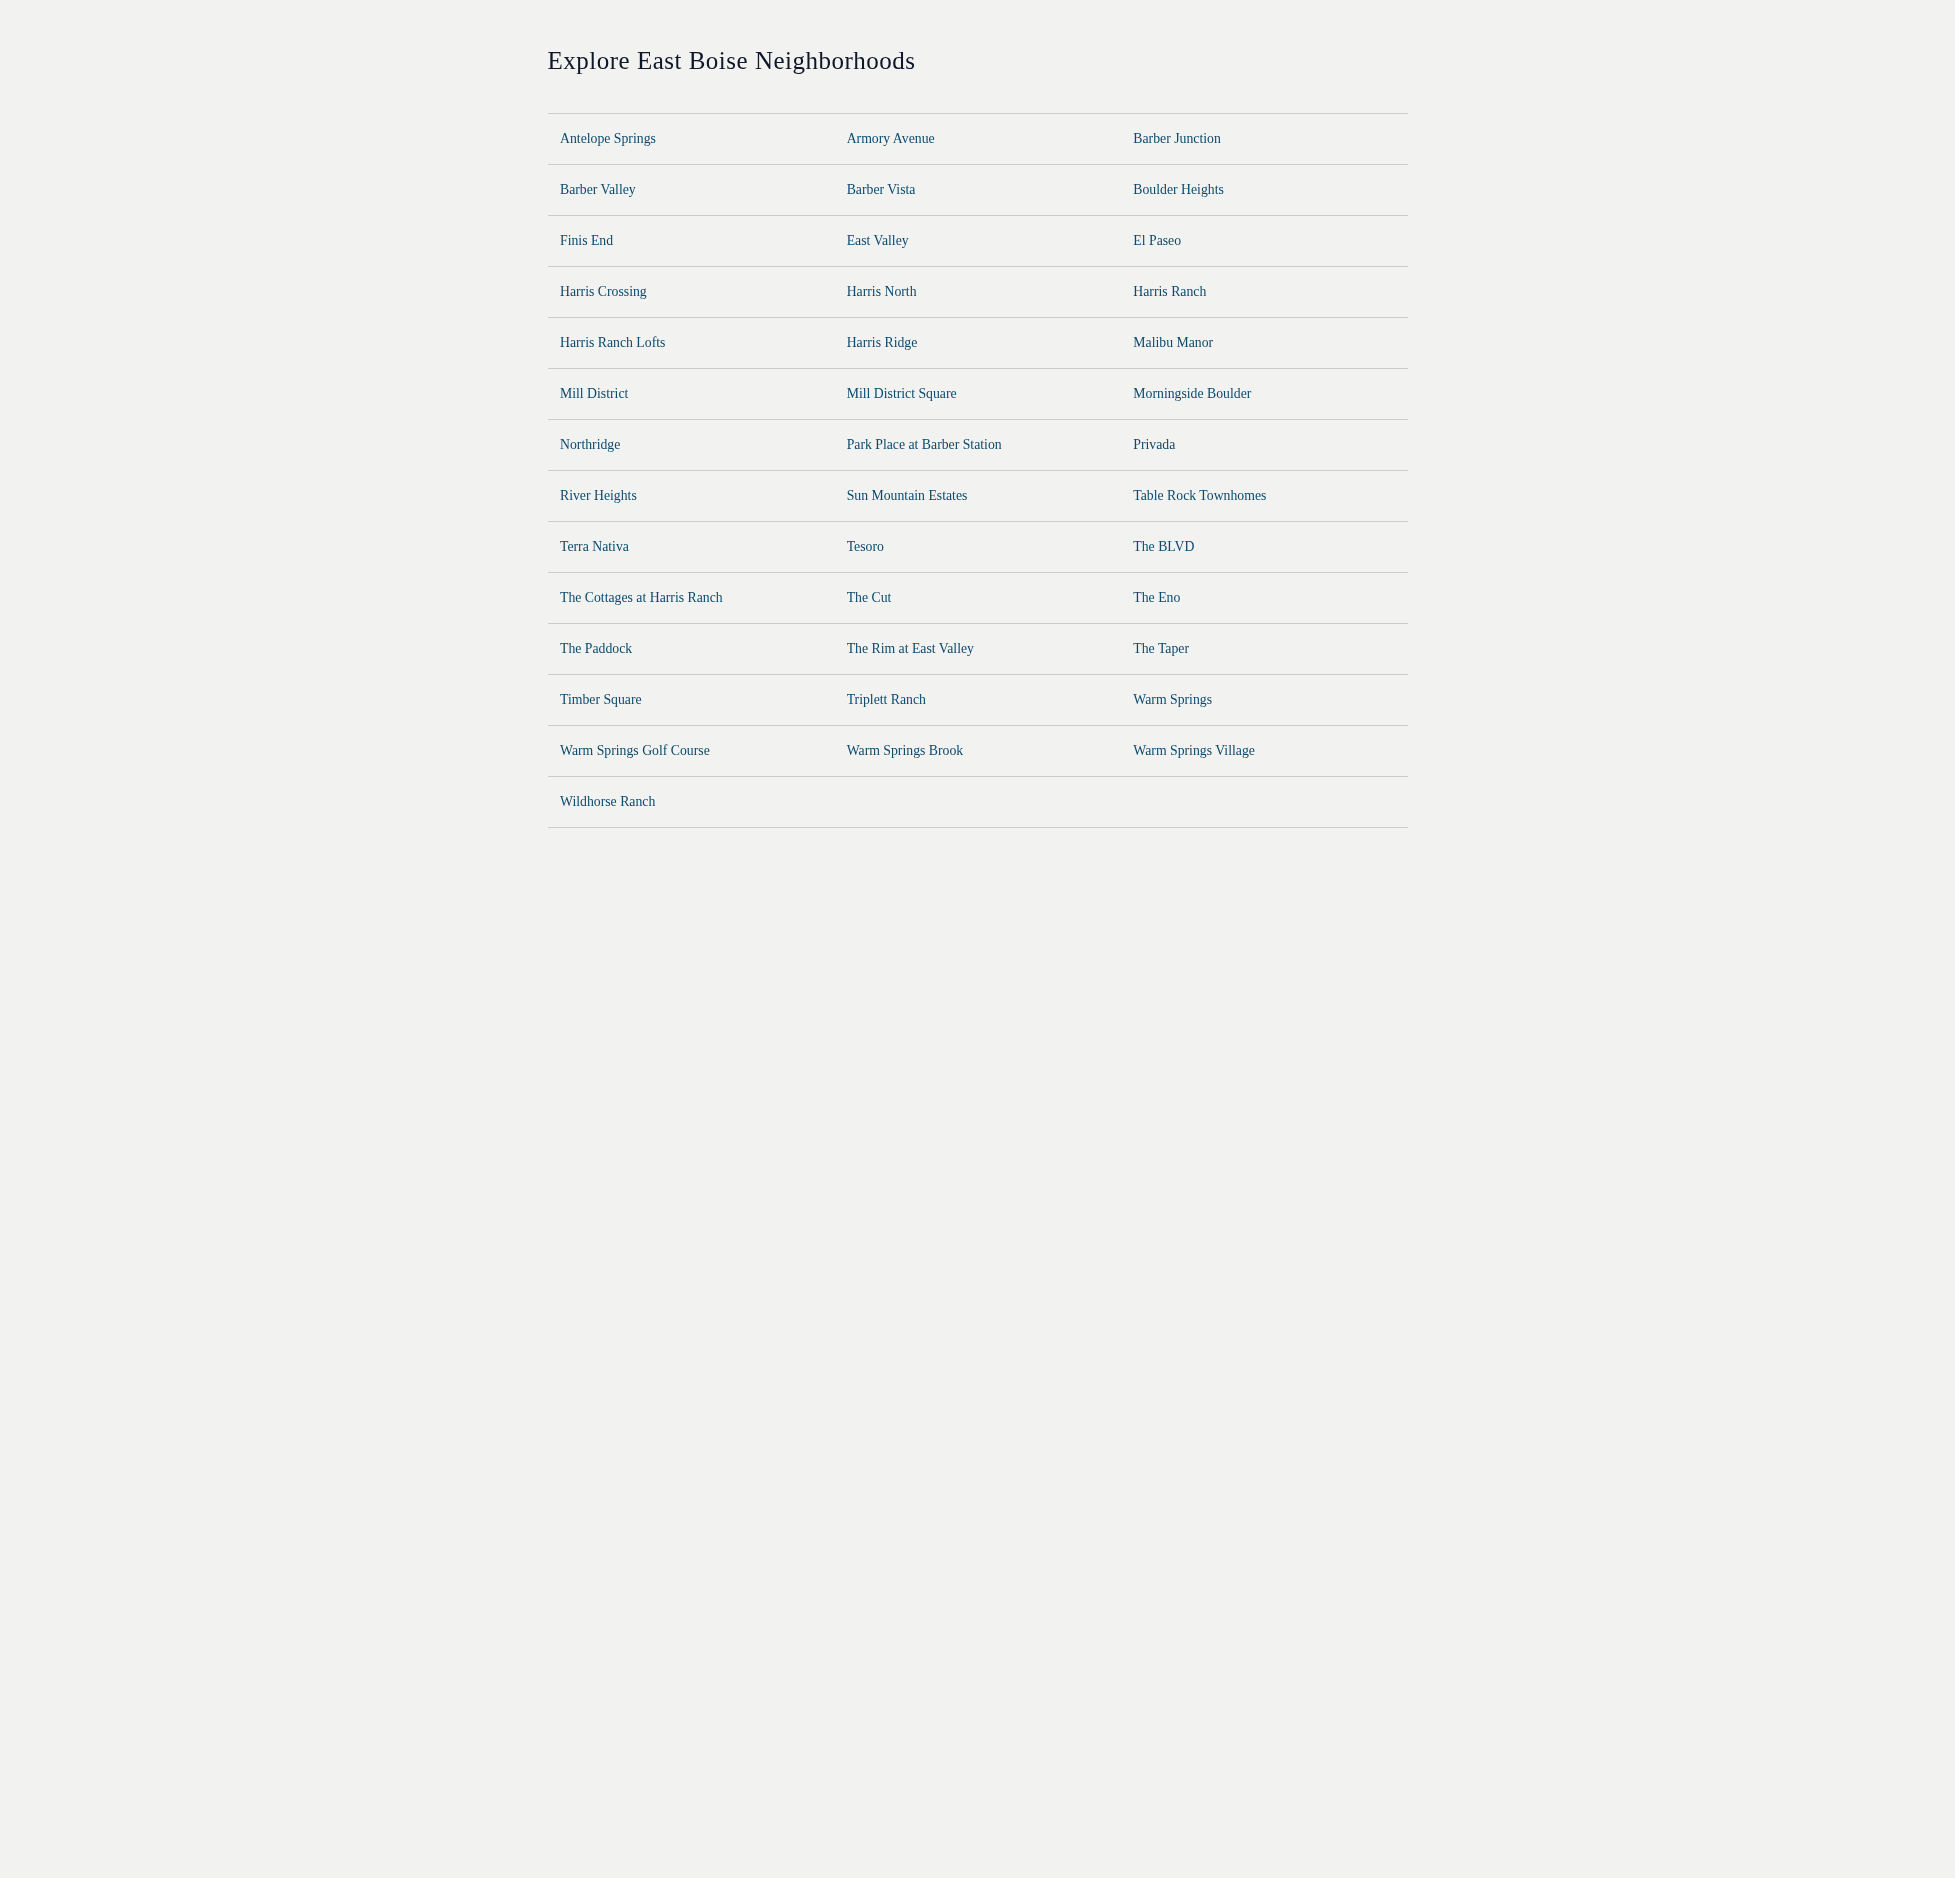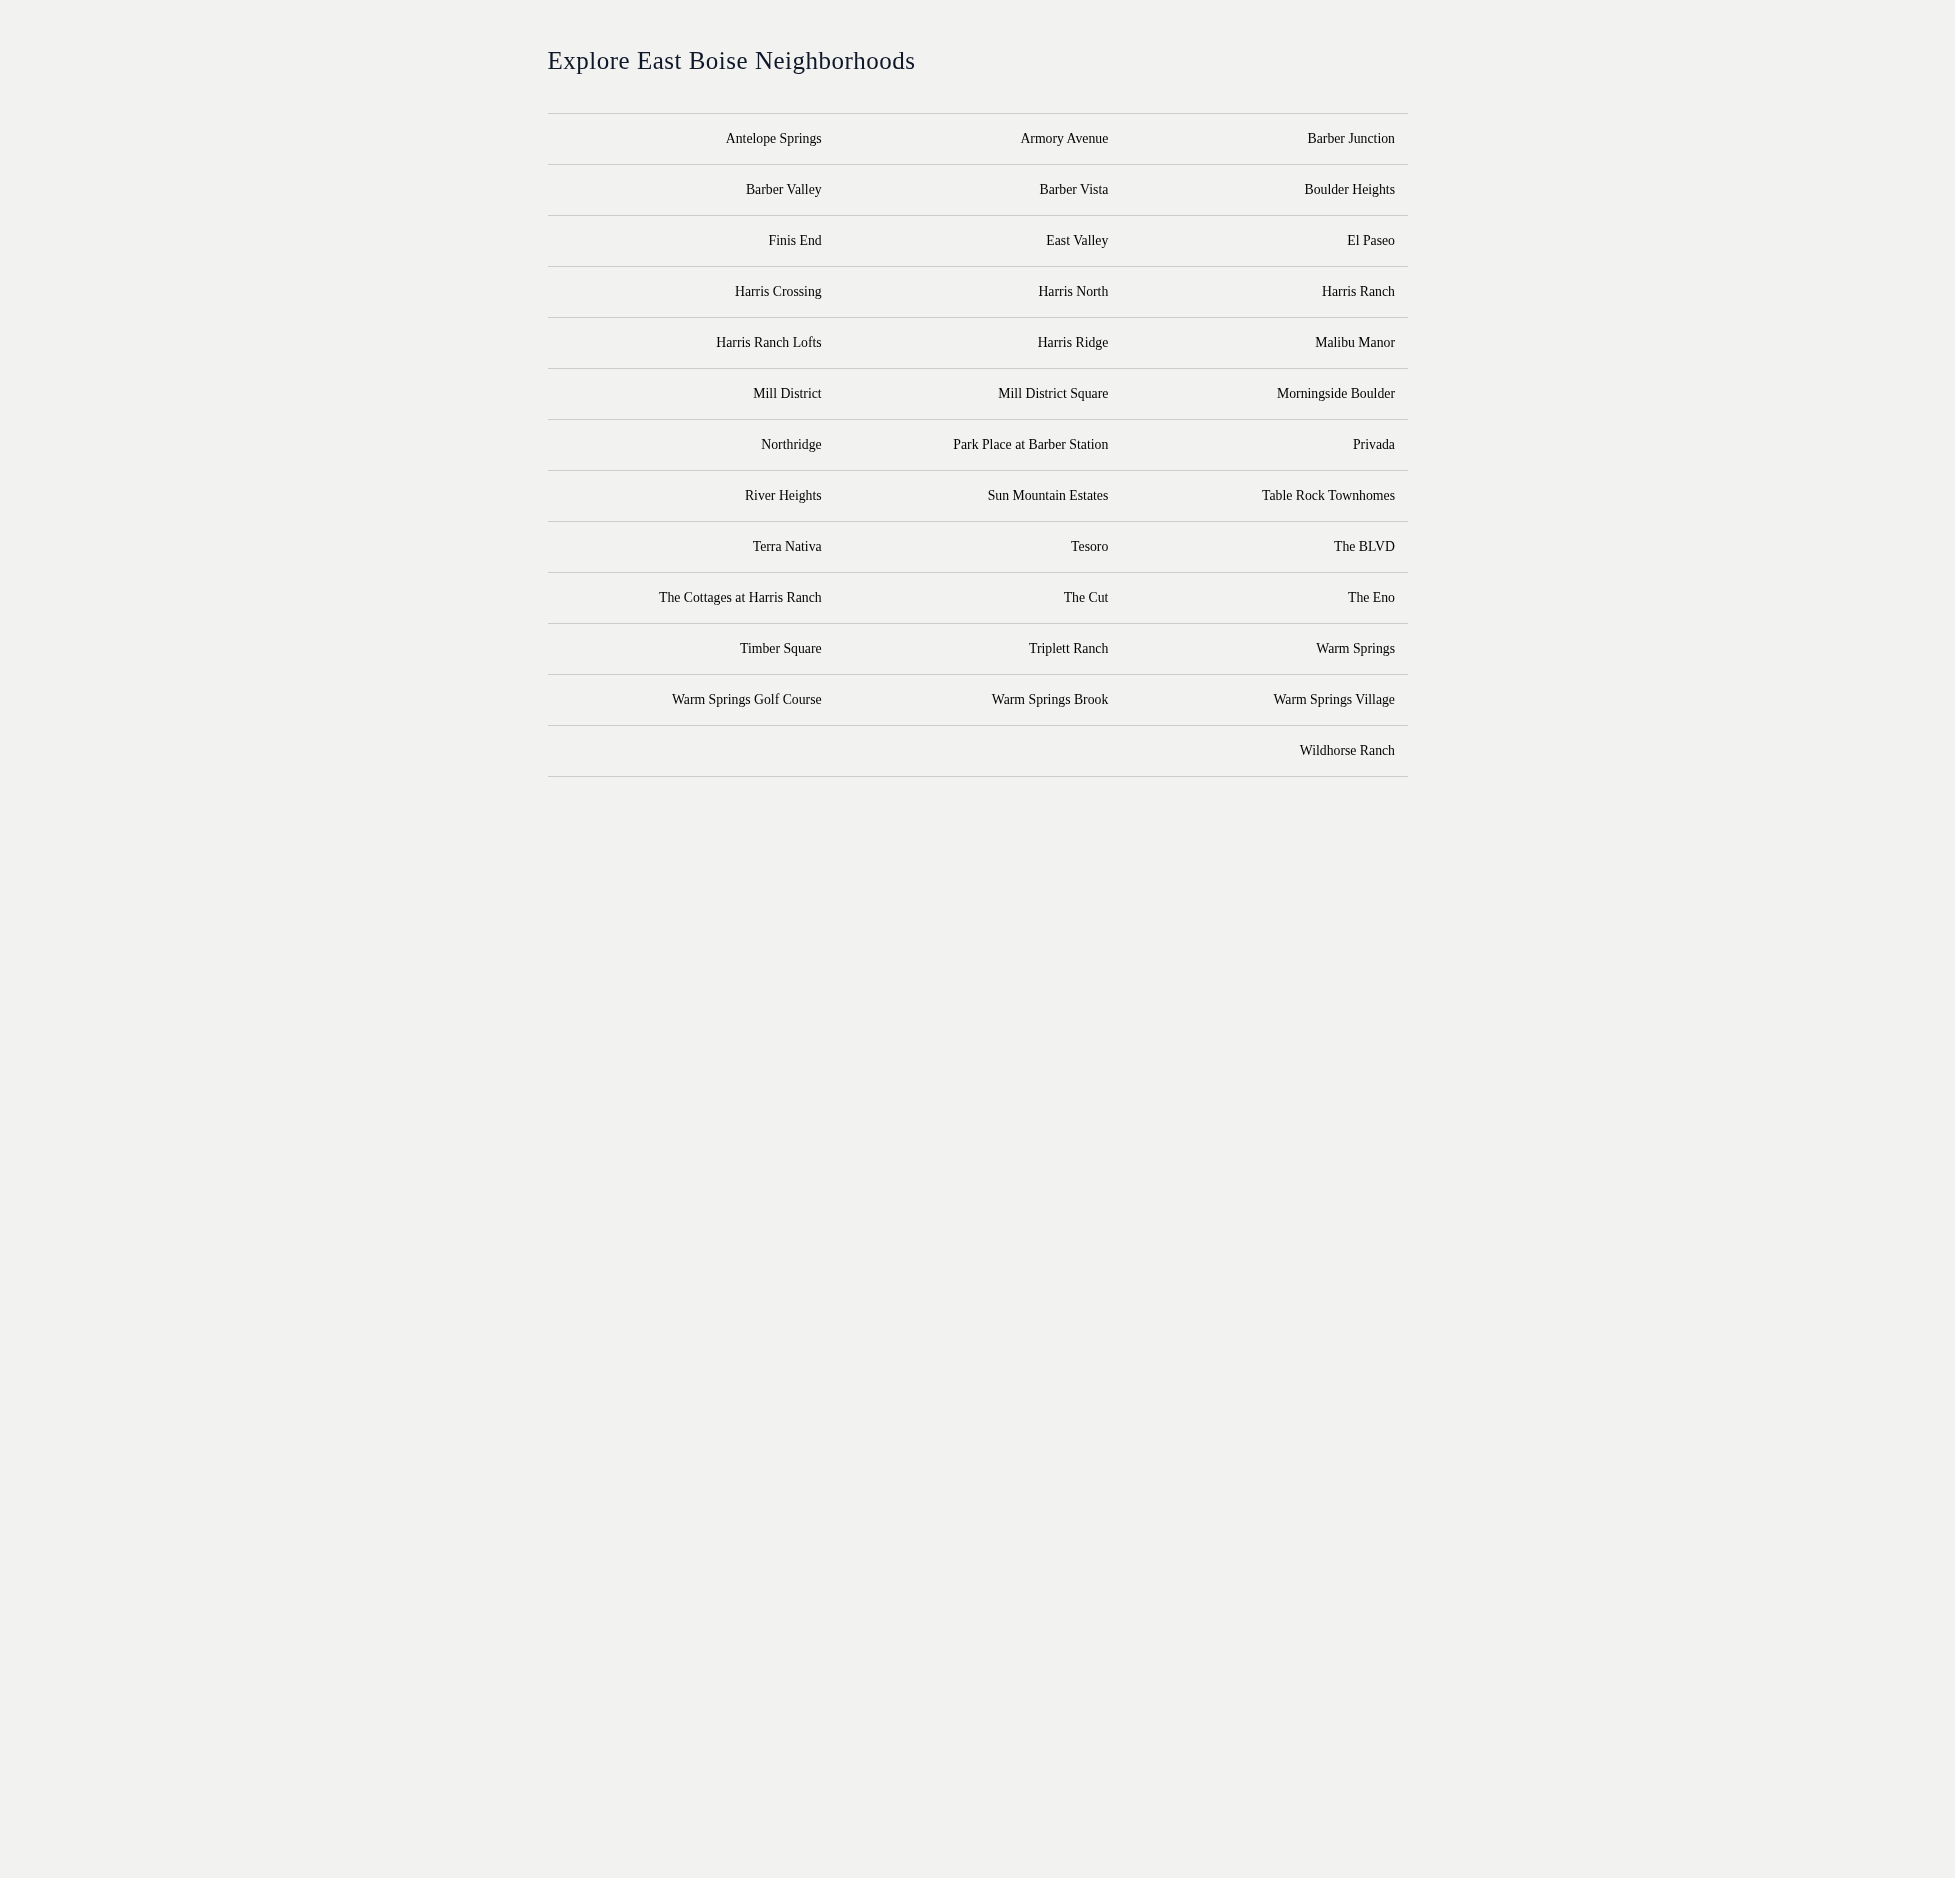--- a/index.html
+++ b/index.html
@@ -41,25 +41,25 @@
       display: grid;
       grid-template-columns: 1fr 1fr 1fr;
       border-bottom: 0.8px solid #ccc;
     }
 
     .grid-row.single-col {
       grid-template-columns: 1fr;
     }
 
     .grid-cell {
-      text-align: right;
+      text-align: left;
       padding: 17px 12.5px;
       font-size: 1.1rem;
       font-weight: 400;
-      color: #000000;
+      color: #0c4a6e;
       cursor: pointer;
       transition: color 0.2s;
     }
   </style>
 </head>
 <body>
 
 <div class="container">
   <h1 class="page-title">Explore East Boise Neighborhoods</h1>
 
@@ -108,20 +108,25 @@
         <div class="grid-cell">Terra Nativa</div>
         <div class="grid-cell">Tesoro</div>
         <div class="grid-cell">The BLVD</div>
       </div>
       <div class="grid-row">
         <div class="grid-cell">The Cottages at Harris Ranch</div>
         <div class="grid-cell">The Cut</div>
         <div class="grid-cell">The Eno</div>
       </div>
       <div class="grid-row">
+        <div class="grid-cell">The Paddock</div>
+        <div class="grid-cell">The Rim at East Valley</div>
+        <div class="grid-cell">The Taper</div>
+      </div>
+      <div class="grid-row">
         <div class="grid-cell">Timber Square</div>
         <div class="grid-cell">Triplett Ranch</div>
         <div class="grid-cell">Warm Springs</div>
       </div>
       <div class="grid-row">
         <div class="grid-cell">Warm Springs Golf Course</div>
         <div class="grid-cell">Warm Springs Brook</div>
         <div class="grid-cell">Warm Springs Village</div>
       </div>
       <div class="grid-row single-col">

